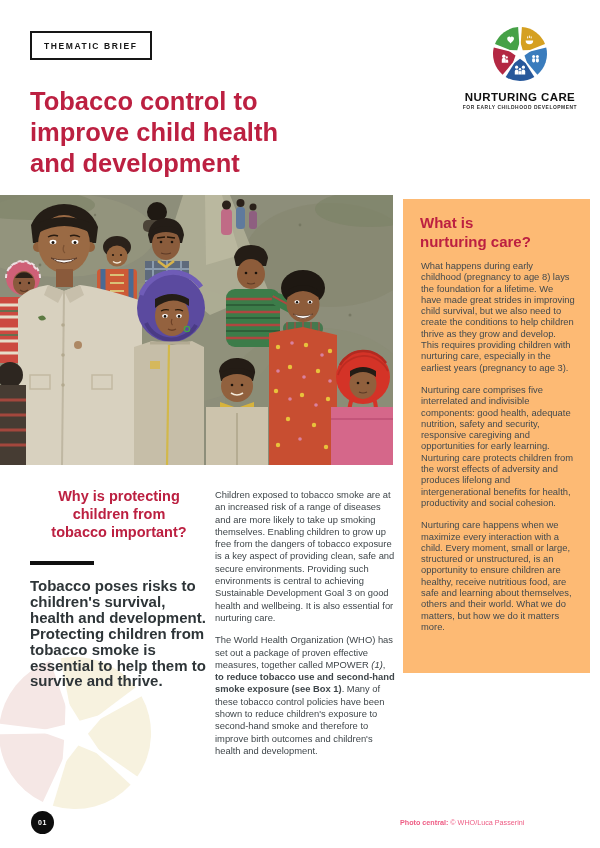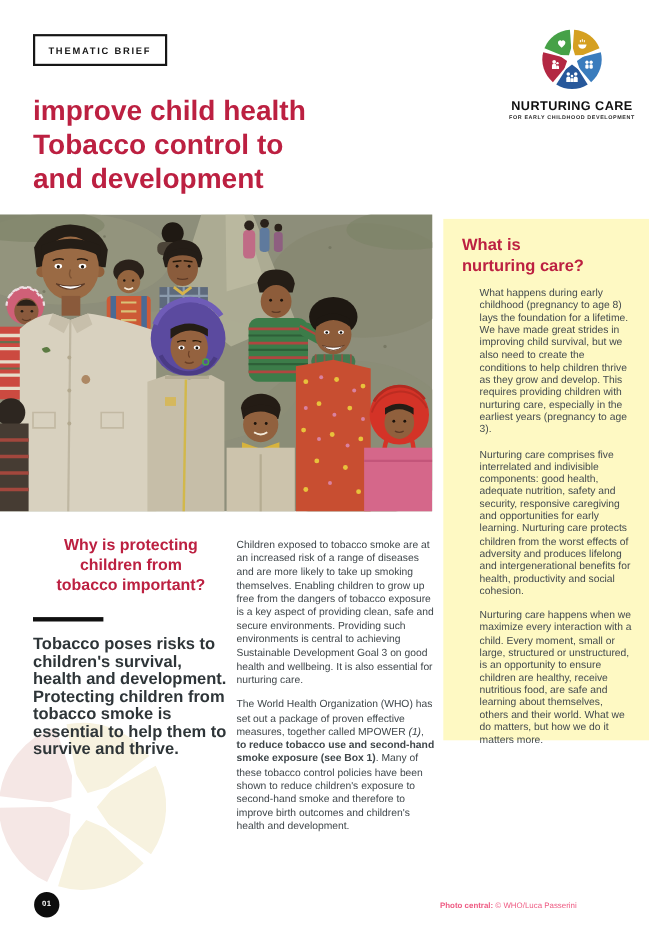--- a/index.html
+++ b/index.html
@@ -14,25 +14,25 @@
   }
   .logo{position:absolute;left:452px;top:24px;width:136px;text-align:center;}
   .logo svg{display:block;margin:0 auto;}
   .logo-name{font-size:11.5px;font-weight:700;letter-spacing:.4px;color:#101010;margin-top:7px;white-space:nowrap;}
   .logo-tagline{font-size:4.9px;font-weight:700;letter-spacing:.55px;color:#2e2e2e;margin-top:2px;white-space:nowrap;}
   .title{position:absolute;left:30px;top:86px;width:280px;font-size:25.5px;line-height:31px;font-weight:700;color:#bc2041;}
   
   .hero{position:absolute;left:0;top:195px;width:393px;height:270px;}
   
   .sidebar{
-    position:absolute;left:403px;top:199px;width:187px;height:474px;background:#fef9c3;
+    position:absolute;left:403px;top:199px;width:187px;height:474px;background:#fdba74;
     box-sizing:border-box;padding:15px 15px 0 17px;
   }
   .sidebar h2{font-size:15px;line-height:18.5px;font-weight:700;color:#bc2041;margin:0 0 9px 0;}
-  .sidebar p{font-size:9.4px;line-height:11.3px;margin:0 0 11px 16px;color:#434a4e;}
+  .sidebar p{font-size:9.4px;line-height:11.3px;margin:0 0 11px 1px;color:#434a4e;}
   
   .left-col{position:absolute;left:30px;top:487px;width:178px;}
   .left-col h3{font-size:14.5px;line-height:18px;font-weight:700;color:#bc2041;margin:0;text-align:center;}
   .rule{width:64px;height:4px;background:#101010;margin-top:20px;}
   .lead{margin-top:13px;font-size:15px;line-height:15.9px;font-weight:700;color:#2e3538;}
   
   .main-col{position:absolute;left:215px;top:489px;width:181px;font-size:9.4px;line-height:12.3px;color:#3f464a;}
   .main-col p{margin:0 0 10px 0;}
   .ref-italic{font-style:italic;}
   .bold-span{font-weight:700;}
@@ -102,22 +102,22 @@
           <circle cx="-13.2" cy="3.4" r="1.1"></circle>
         <path d="M-18.2,8.8 v-3 a2,2 0 0 1 4,0 v3 z"></path>
         <path d="M-14.4,8.8 v-2 a1.3,1.3 0 0 1 2.6,0 v2 z"></path>
       </g>
     </svg>
     <div class="logo-name">NURTURING CARE</div>
     <div class="logo-tagline">FOR EARLY CHILDHOOD DEVELOPMENT</div>
   </div>
 
   <div class="title">
+    <div>Tobacco control to</div>
     <div>improve child health</div>
-    <div>Tobacco control to</div>
     <div>and development</div>
   </div>
 
   <svg class="hero" viewBox="0 0 393 270" preserveAspectRatio="none" aria-hidden="true">
     <rect width="393" height="270" fill="#8d8e7a"></rect>
     <ellipse cx="60" cy="40" rx="95" ry="42" fill="#97987f" opacity="0.6"></ellipse>
     <ellipse cx="330" cy="60" rx="85" ry="52" fill="#85866e" opacity="0.6"></ellipse>
     <ellipse cx="150" cy="150" rx="125" ry="62" fill="#95957e" opacity="0.4"></ellipse>
     <ellipse cx="320" cy="205" rx="95" ry="72" fill="#8a8b74" opacity="0.5"></ellipse>
     <ellipse cx="30" cy="10" rx="65" ry="15" fill="#7f856a" opacity="0.7"></ellipse>

